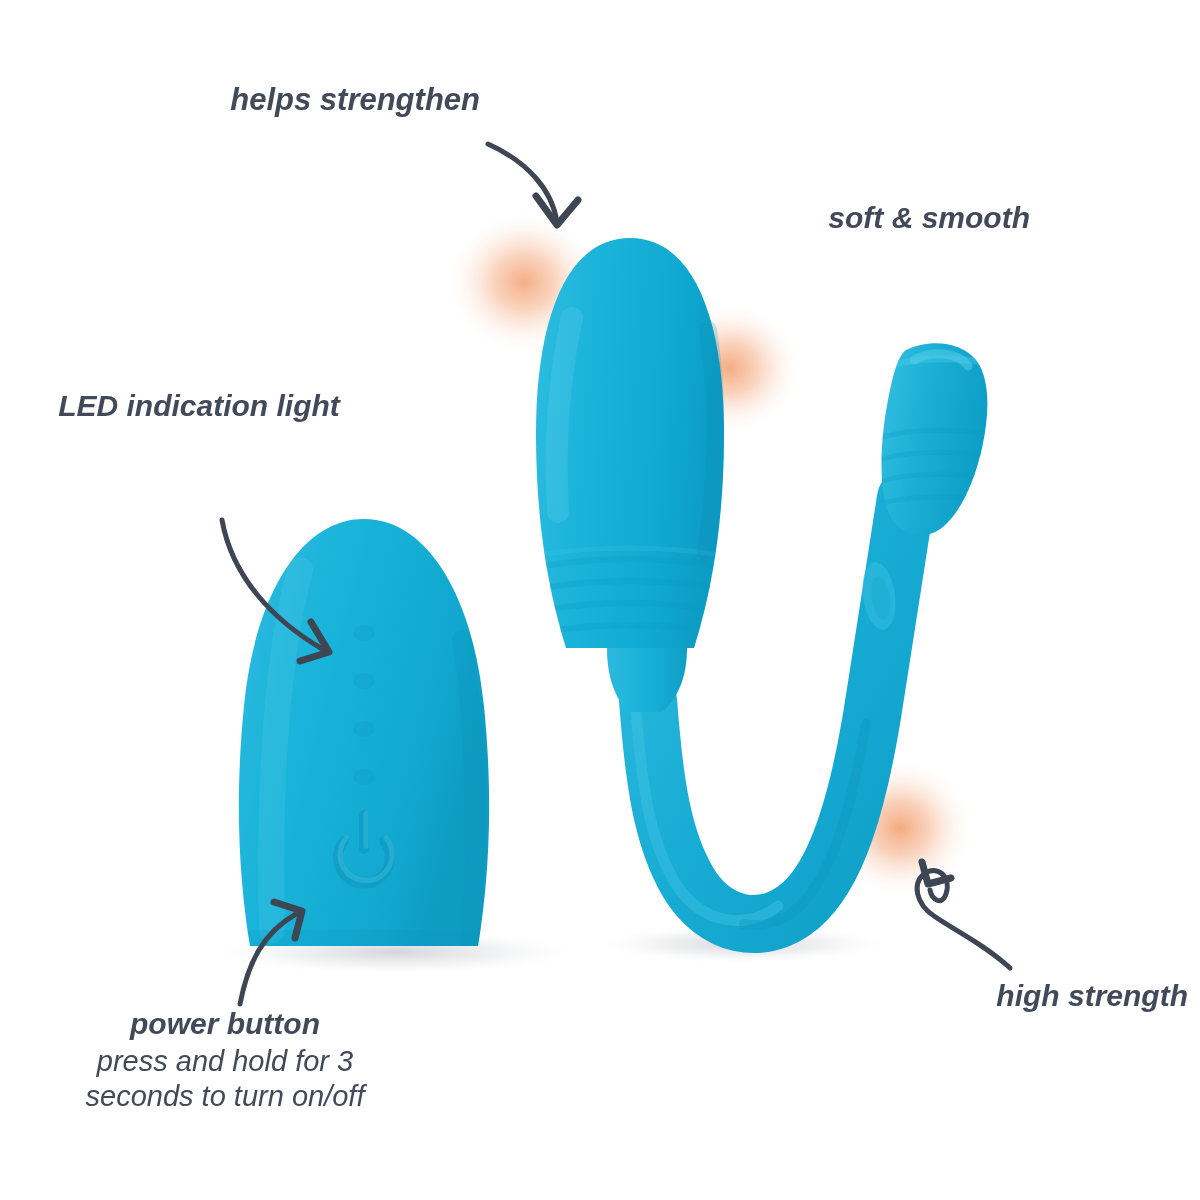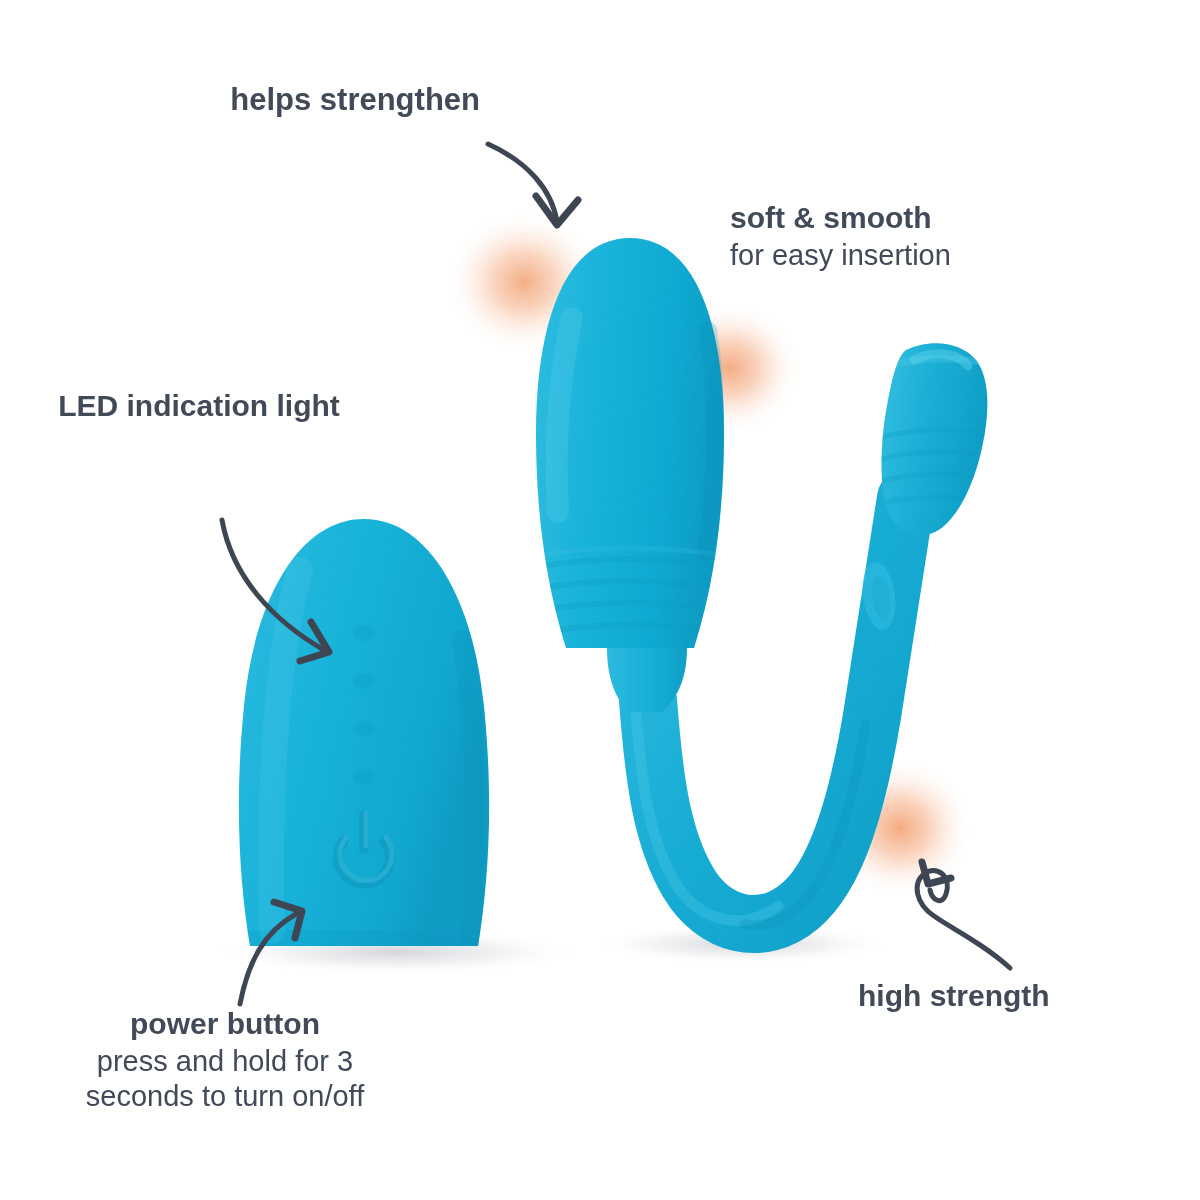--- a/index.html
+++ b/index.html
@@ -3,28 +3,28 @@
 <meta charset="utf-8">
 <style>
   html,body{margin:0;padding:0;}
   body{
     width:1200px;height:1200px;
     background:#ffffff;
     font-family:"Liberation Sans", sans-serif;
     overflow:hidden;
     position:relative;
   }
-  #stage{position:absolute;inset:0;width:1200px;height:1200px;}
+  #stage{position:absolute;inset:0;width:1200px;height:1200px;font-style:italic;}
 
   
   .callout{position:absolute;color:#424a59;line-height:1.18;}
   .callout .hd{font-weight:bold;display:block;white-space:nowrap;}
   .callout .bd{display:block;font-weight:400;}
   .align-r{text-align:right;}
-  .align-l{text-align:left;}
+  .align-l{text-align:right;}
   .align-c{text-align:center;}
 
   #callout-strengthen{left:20px;top:82px;width:460px;font-size:30px;}
   #callout-strengthen .hd{font-size:31px;margin-bottom:3px;}
   #callout-strengthen .bd{font-size:30px;}
 
   #callout-soft{left:730px;top:200px;width:300px;font-size:29px;}
   #callout-soft .hd{font-size:30px;margin-bottom:3px;}
   #callout-soft .bd{font-size:29px;}
 
@@ -260,21 +260,20 @@
       </g>
     </g>
   </svg>
 
   <div class="callout align-r" id="callout-strengthen">
     <span class="hd">helps strengthen</span>
   </div>
 
   <div class="callout align-l" id="callout-soft">
     <span class="hd">soft &amp; smooth</span>
-    <span class="bd">for easy insertion</span>
   </div>
 
   <div class="callout align-r" id="callout-led">
     <span class="hd">LED indication light</span>
   </div>
 
   <div class="callout align-c" id="callout-power">
     <span class="hd">power button</span>
     <span class="bd">press and hold for 3 seconds to turn on/off</span>
   </div>

